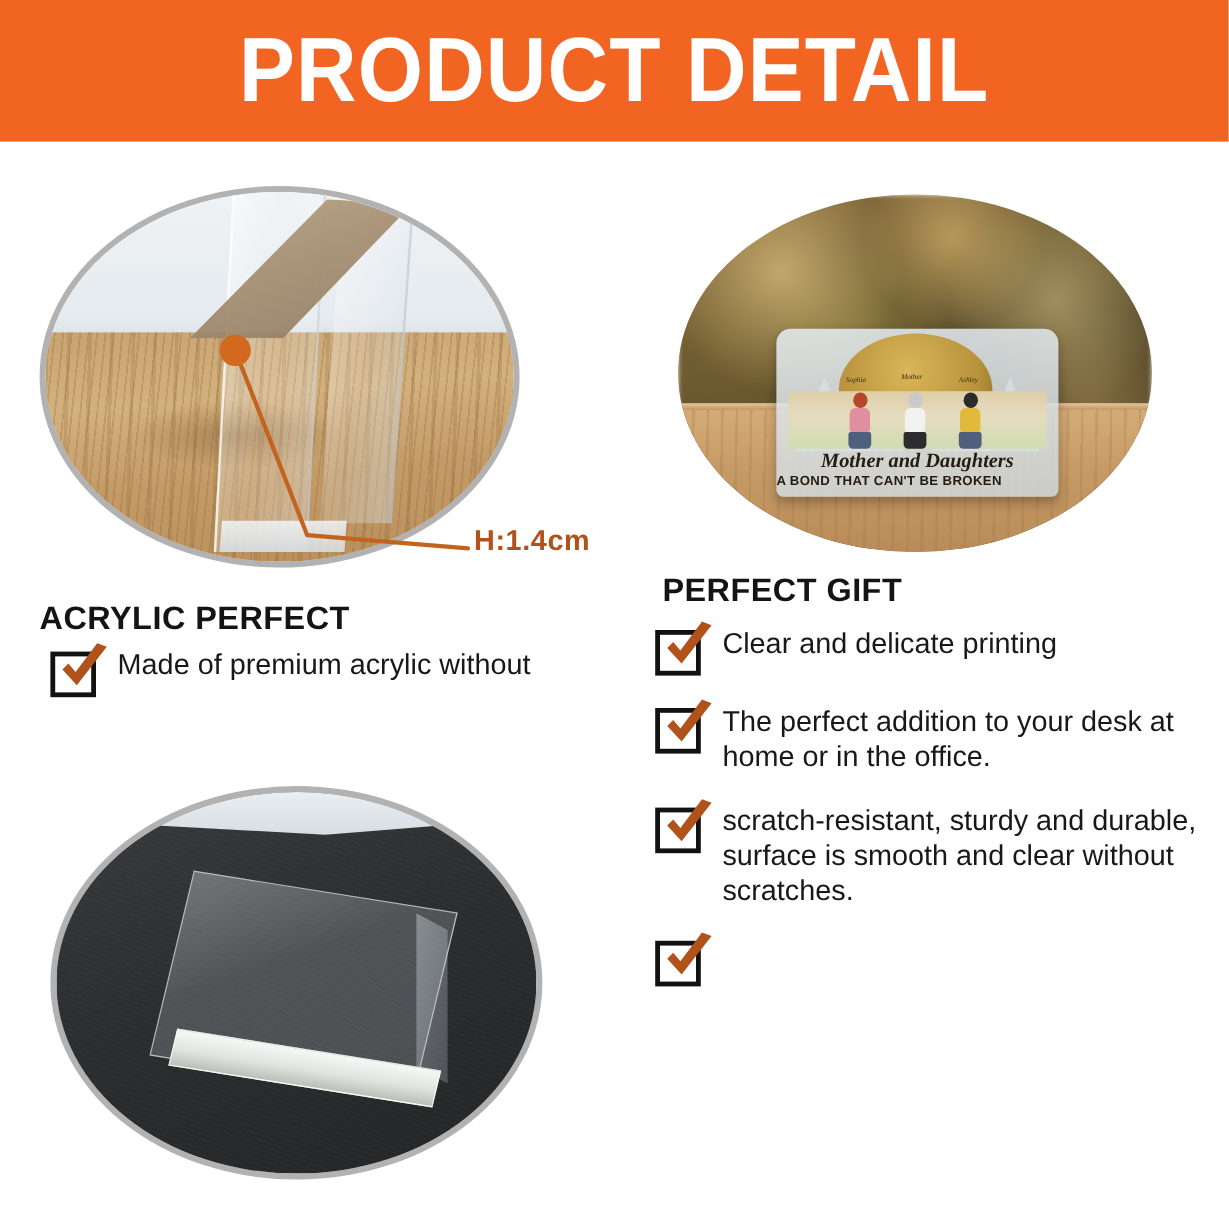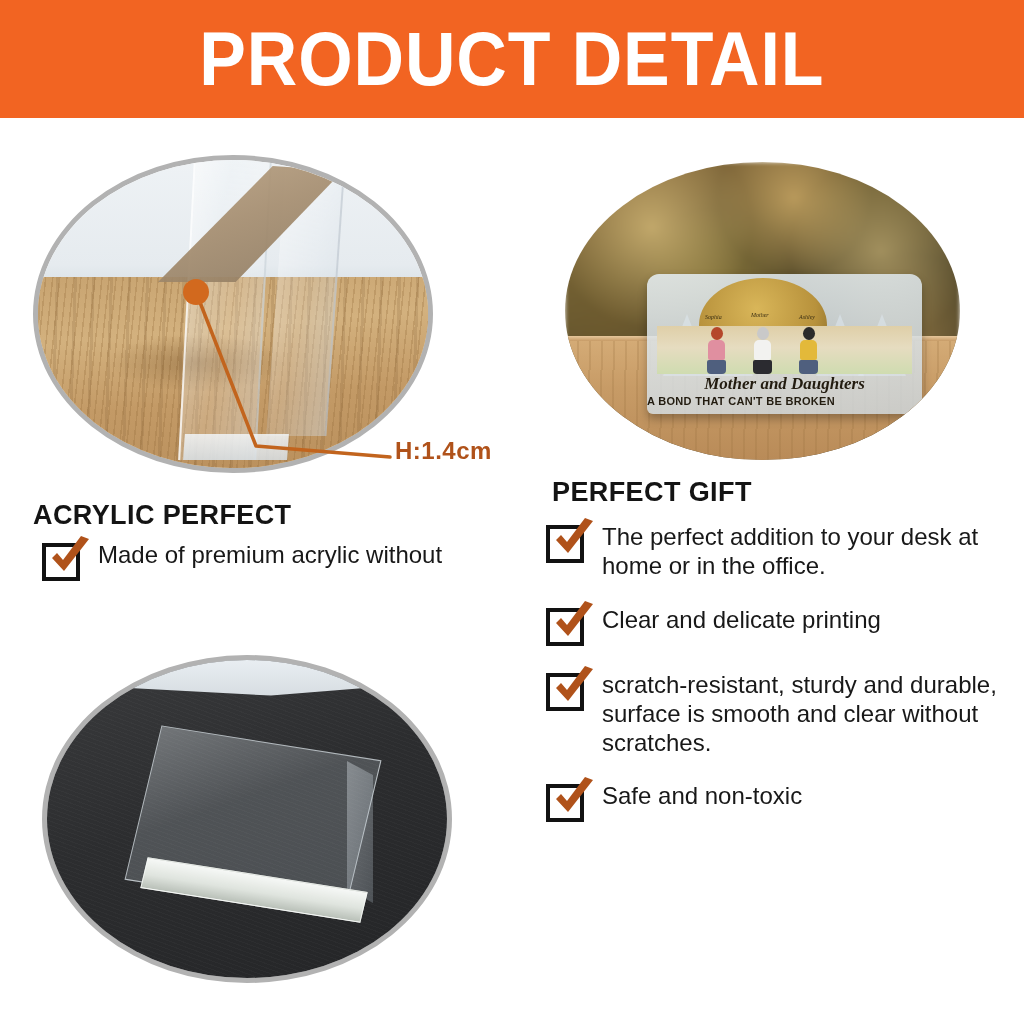--- a/index.html
+++ b/index.html
@@ -171,21 +171,21 @@
   .p2-table-edge {
     position: absolute;
     left: 0; bottom: 40%;
     width: 100%; height: 5px;
     background: linear-gradient(#e6c79c, #c79b66);
   }
   
   .plaque {
     position: absolute;
     left: 82px; top: 112px;
-    width: 235px; height: 140px; padding-left: 40px;
+    width: 235px; height: 140px;
   }
   .plaque-acrylic {
     position: absolute; inset: 0;
     background: linear-gradient(170deg, rgba(228,236,240,.88), rgba(205,216,224,.80));
     border-radius: 12px 12px 6px 6px;
     box-shadow: 0 5px 10px rgba(0,0,0,.28);
   }
   .plaque-heart {
     position: absolute;
     left: 52px; top: 4px;
@@ -418,44 +418,43 @@
 <div class="section-heading" id="heading-perfect-gift">PERFECT GIFT</div>
 
 <div class="check-list" id="list-perfect-gift">
 
   <div class="check-item">
     <span class="checkbox">
       <svg viewBox="0 0 48 48" aria-hidden="true">
         <path d="M7 24 L19 37 L44 5 L36 2 L18 26 L12 19 Z" fill="#b0521a"></path>
       </svg>
     </span>
-    <span class="check-text">The perfect addition to your desk at home or in the office.</span>
+    <span class="check-text">Clear and delicate printing</span>
   </div>
 
   <div class="check-item">
     <span class="checkbox">
       <svg viewBox="0 0 48 48" aria-hidden="true">
         <path d="M7 24 L19 37 L44 5 L36 2 L18 26 L12 19 Z" fill="#b0521a"></path>
       </svg>
     </span>
-    <span class="check-text">Clear and delicate printing</span>
+    <span class="check-text">The perfect addition to your desk at home or in the office.</span>
   </div>
 
 
   <div class="check-item">
     <span class="checkbox">
       <svg viewBox="0 0 48 48" aria-hidden="true">
         <path d="M7 24 L19 37 L44 5 L36 2 L18 26 L12 19 Z" fill="#b0521a"></path>
       </svg>
     </span>
     <span class="check-text">scratch-resistant, sturdy and durable, surface is smooth and clear without scratches.</span>
   </div>
 
   <div class="check-item">
     <span class="checkbox">
       <svg viewBox="0 0 48 48" aria-hidden="true">
         <path d="M7 24 L19 37 L44 5 L36 2 L18 26 L12 19 Z" fill="#b0521a"></path>
       </svg>
     </span>
-    <span class="check-text">Safe and non-toxic</span>
   </div>
 
 </div>
 
 </body></html>

